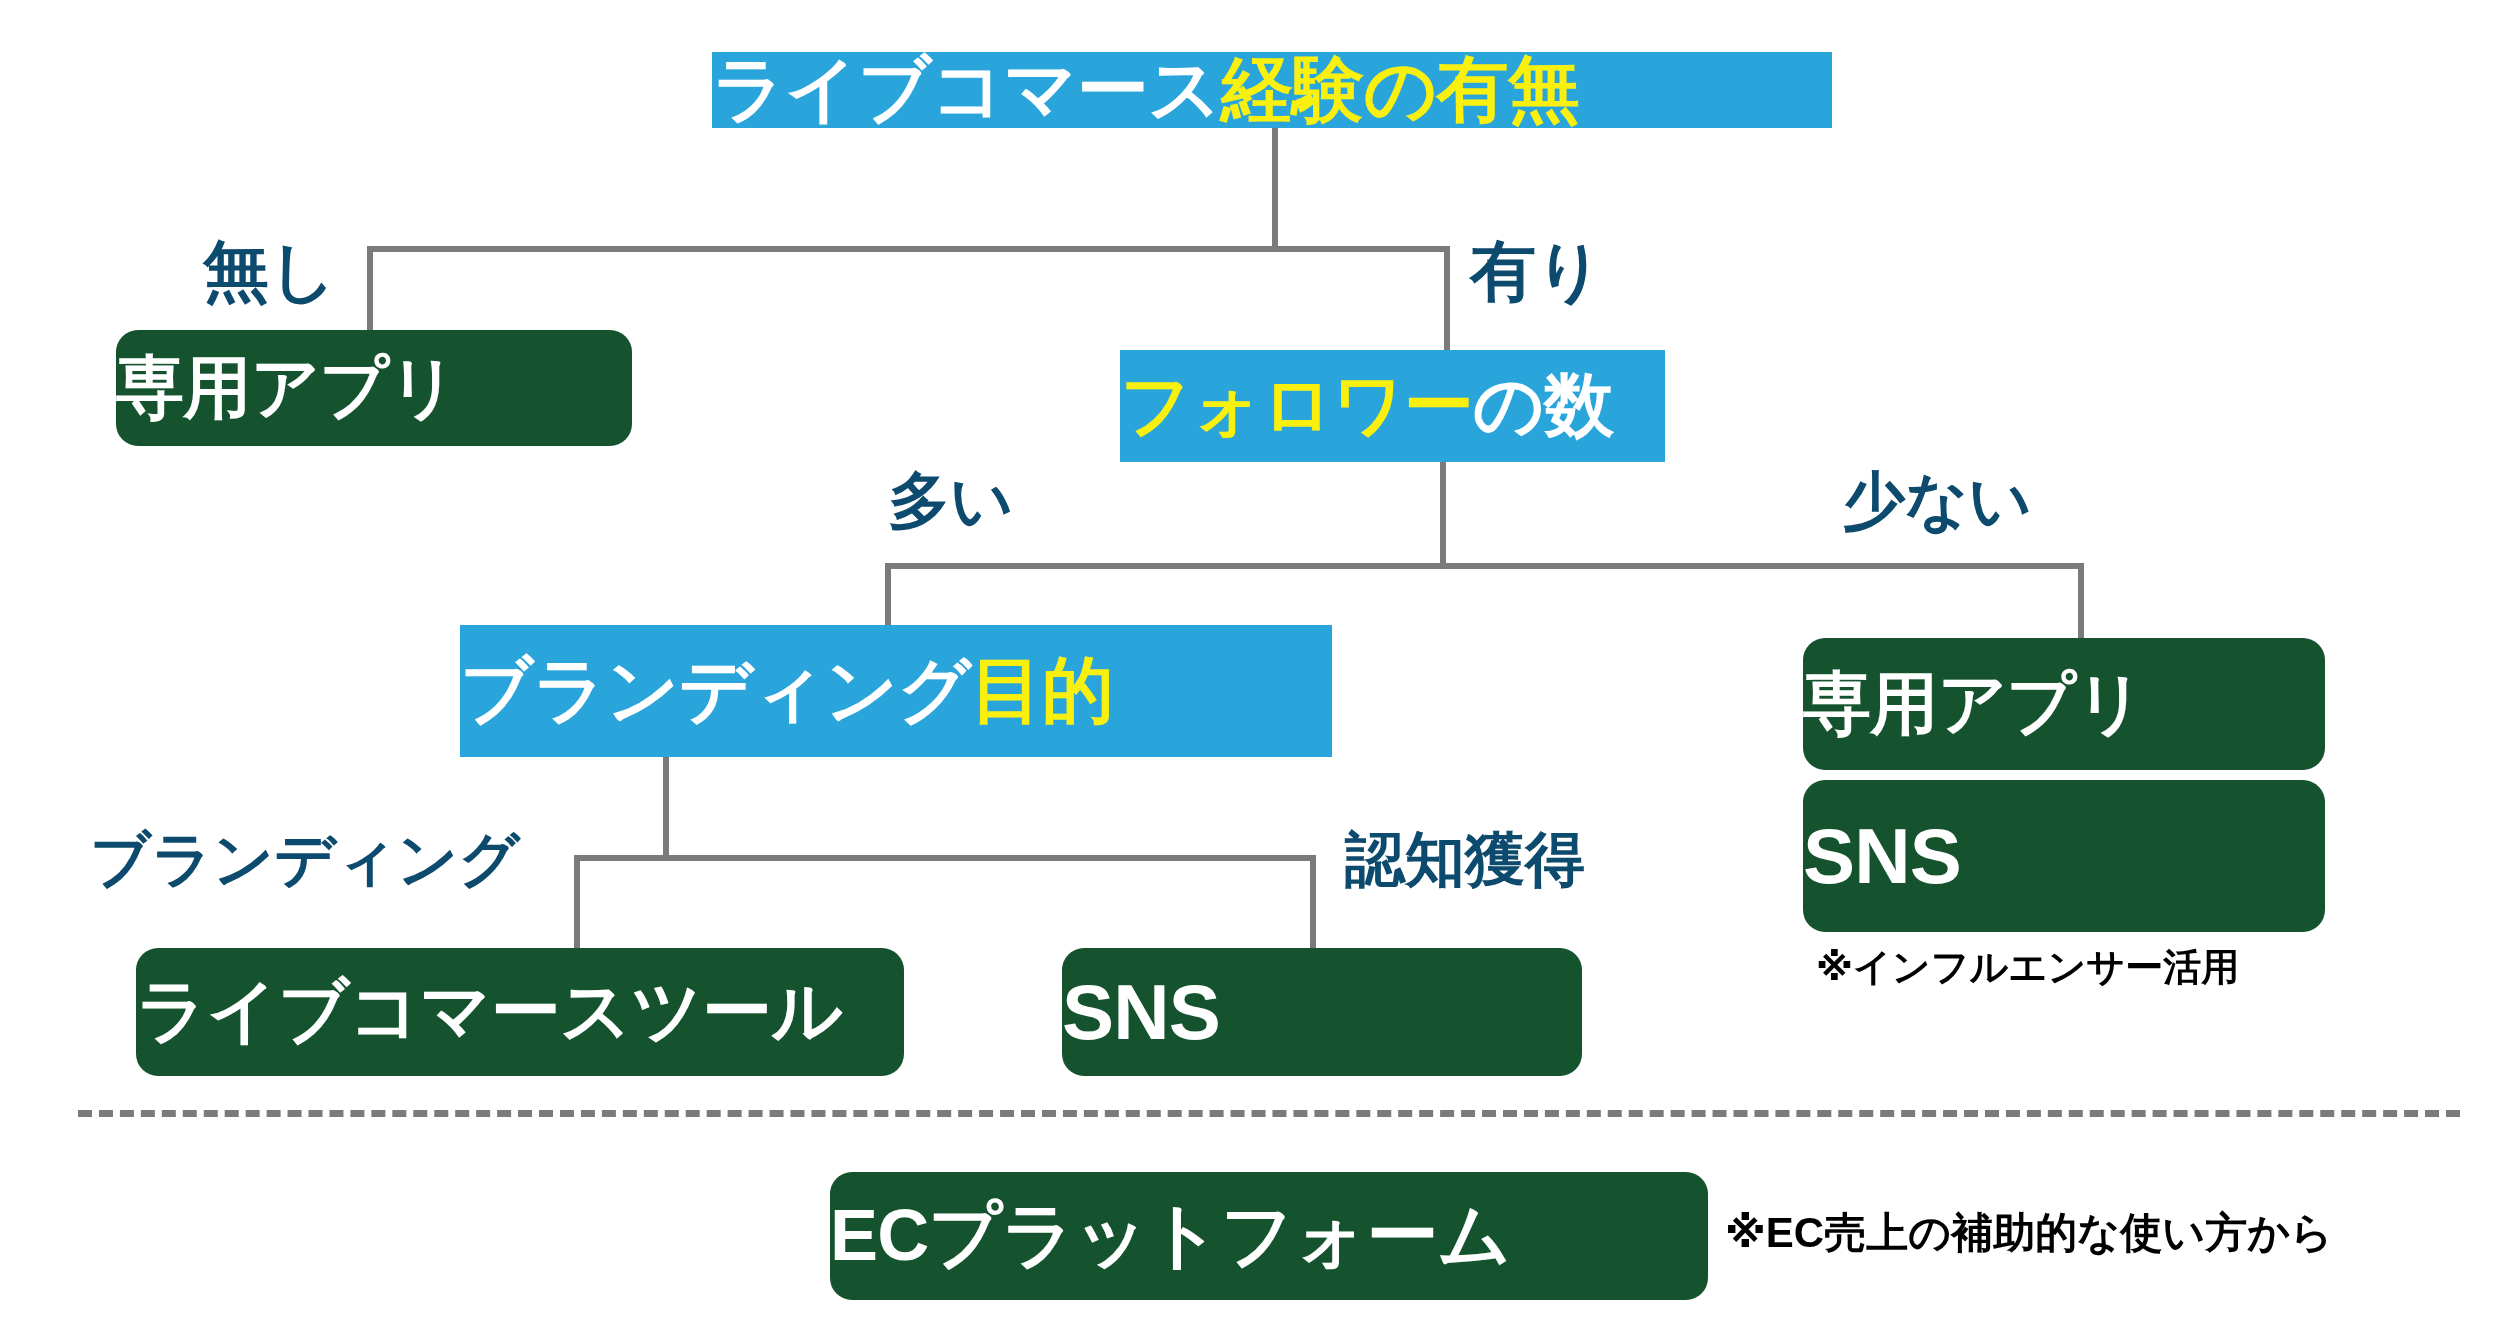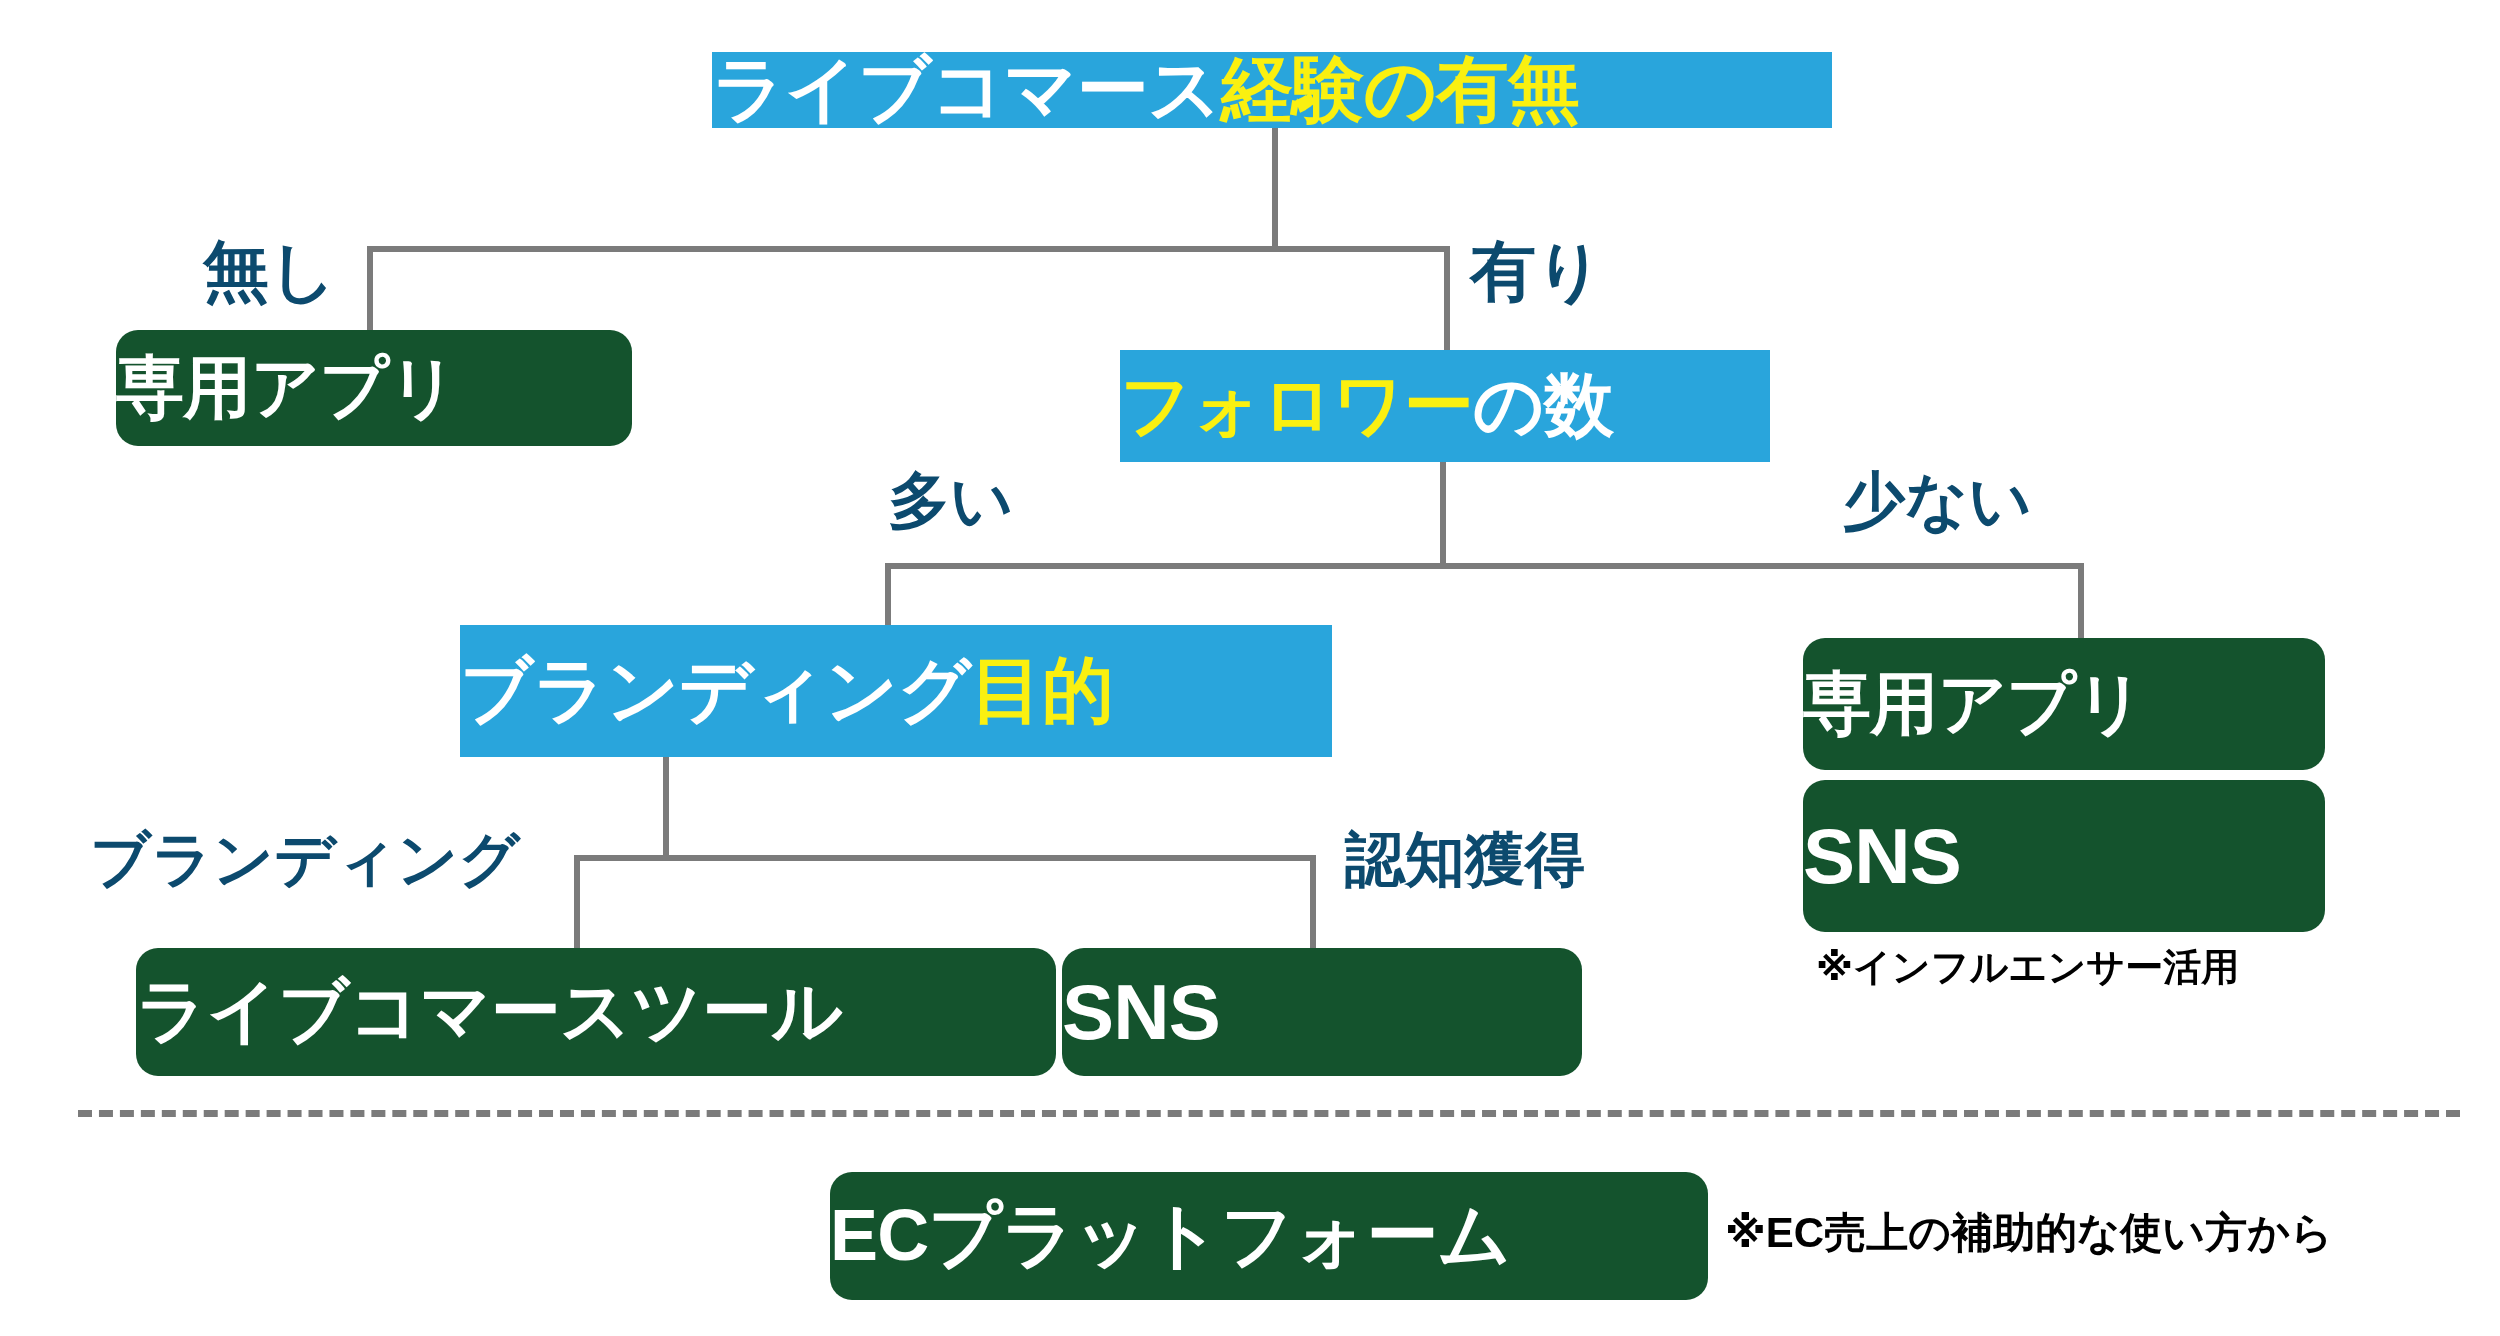--- a/index.html
+++ b/index.html
@@ -107,39 +107,39 @@
 
   <div class="node node-blue" style="left:712px; top:52px; width:1120px; height:76px; font-size:72px;">
     <span class="hl-white">ライブコマース</span>
       <span class="hl-yellow">経験の有無</span>
   </div>
 
   <div class="node node-orange" style="left:116px; top:330px; width:516px; height:116px; font-size:68px;">
     <span>専用アプリ</span>
   </div>
 
-  <div class="node node-blue" style="left:1120px; top:350px; width:650px; height:112px; font-size:70px;">
+  <div class="node node-blue" style="left:1120px; top:350px; width:545px; height:112px; font-size:70px;">
     <span class="hl-yellow">フォロワー</span>
       <span class="hl-white">の数</span>
   </div>
 
   <div class="node node-blue" style="left:460px; top:625px; width:872px; height:132px; font-size:72px;">
     <span class="hl-white">ブランディング</span>
       <span class="hl-yellow">目的</span>
   </div>
 
   <div class="node node-orange" style="left:1803px; top:638px; width:522px; height:132px; font-size:68px;">
     <span>専用アプリ</span>
   </div>
 
   <div class="node node-orange" style="left:1803px; top:780px; width:522px; height:152px; font-size:78px;">
     <span>SNS</span>
   </div>
 
-  <div class="node node-orange" style="left:136px; top:948px; width:920px; height:128px; font-size:70px;">
+  <div class="node node-orange" style="left:136px; top:948px; width:768px; height:128px; font-size:70px;">
     <span>ライブコマースツール</span>
   </div>
 
   <div class="node node-orange" style="left:1062px; top:948px; width:520px; height:128px; font-size:78px;">
     <span>SNS</span>
   </div>
 
   <div class="node node-orange" style="left:830px; top:1172px; width:878px; height:128px; font-size:72px;">
     <span>ECプラットフォーム</span>
   </div>

